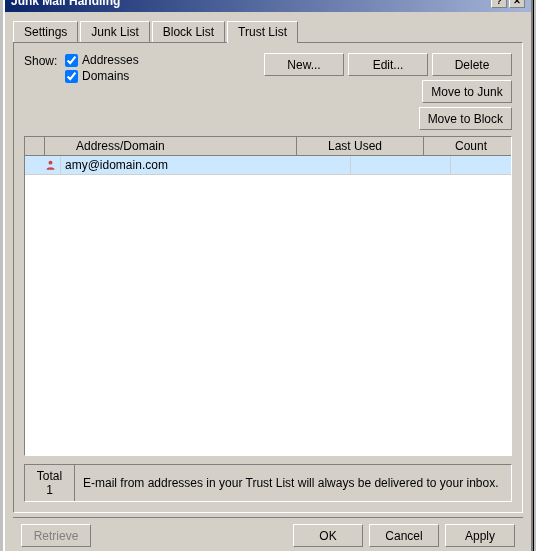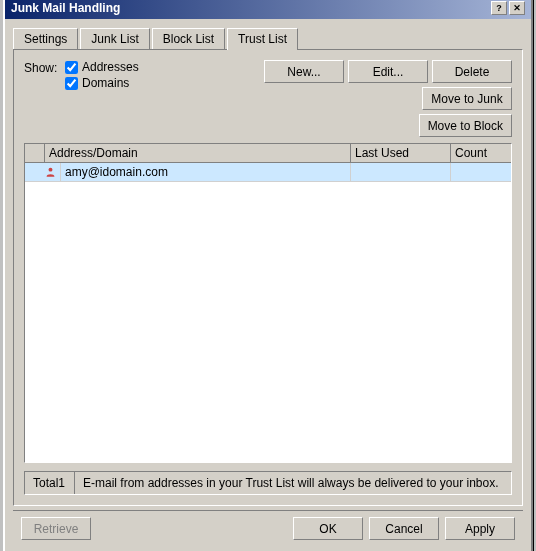--- a/index.html
+++ b/index.html
@@ -145,20 +145,21 @@
       border-color: #808080 #ffffff #ffffff #808080;
       background: #ffffff;
       height: 320px;
       overflow-y: auto;
     }
     .list-header {
       display: grid;
       grid-template-columns: 20px 1fr 100px 60px;
       background: #d4d0c8;
       border-bottom: 1px solid #808080;
+      gap: 27px;
     }
     .list-header-cell {
       padding: 2px 4px;
       font-size: 12px;
       border-right: 1px solid #808080;
       font-weight: normal;
     }
     .list-header-cell:last-child {
       border-right: none;
     }
@@ -193,21 +194,21 @@
       align-items: stretch;
       margin-top: 8px;
       gap: 0;
       border: 1px solid;
       border-color: #808080 #ffffff #ffffff #808080;
     }
     .total-box {
       padding: 4px 8px;
       border-right: 1px solid #808080;
       display: flex;
-      flex-direction: row;
+      flex-direction: column;
       align-items: center;
       background: #d4d0c8;
       min-width: 50px;
     }
     .total-label {
       font-size: 12px;
     }
     .total-value {
       font-size: 12px;
     }

